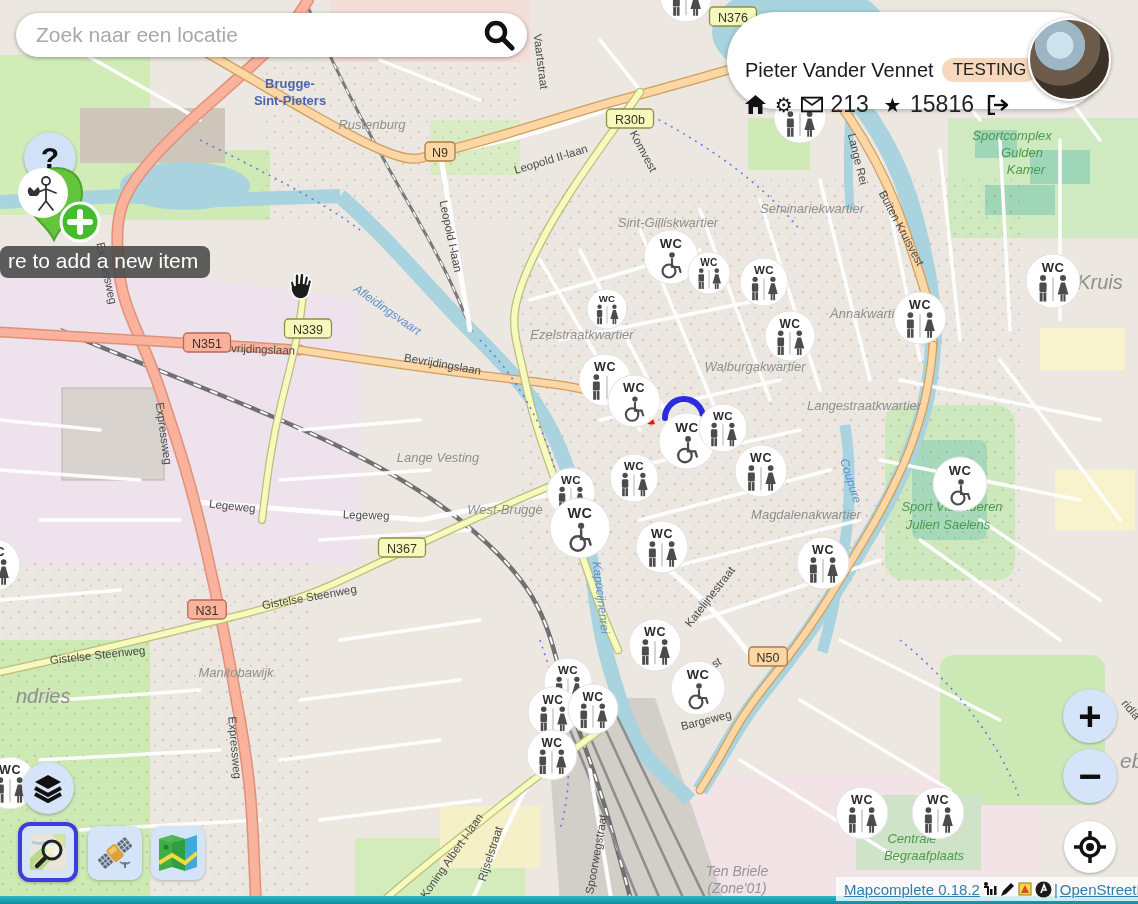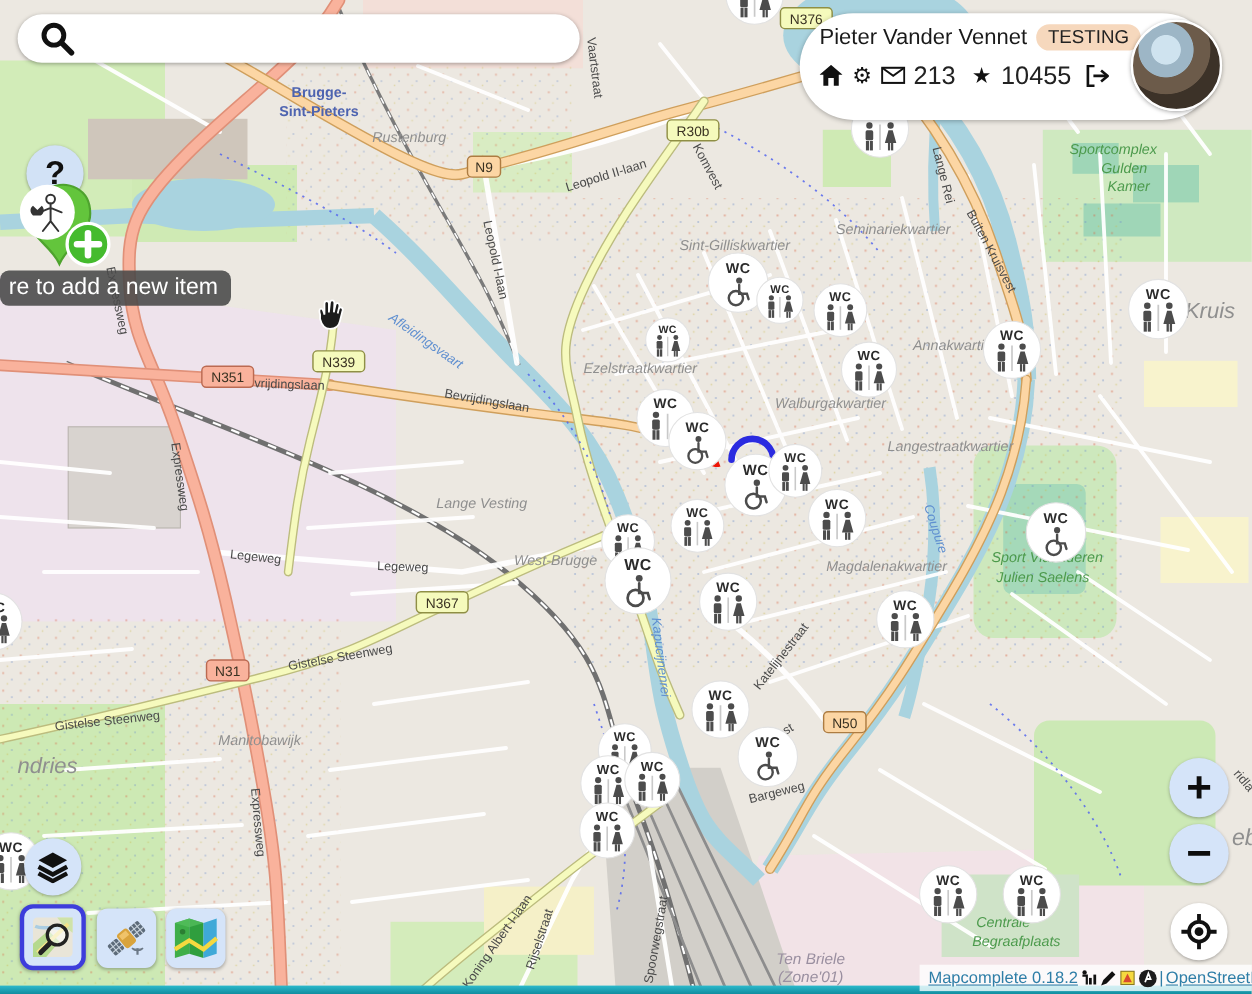--- a/index.html
+++ b/index.html
@@ -11,21 +11,21 @@
   
   #searchbar{left:16px;top:13px;width:511px;height:44px;background:#fff;border-radius:23px;
      box-shadow:0 1px 4px rgba(0,0,0,.35);display:flex;align-items:center;padding:0 10px 0 18px;box-sizing:border-box;}
   #searchbar input{flex:1;border:none;outline:none;font-size:21px;color:#444;background:transparent;
      font-family:"Liberation Sans",sans-serif;}
   #searchbar input::placeholder{color:#a8a8a8;}
 
   
   #userpanel{left:727px;top:12px;width:378px;height:97px;background:#fff;border-radius:50px;
      box-shadow:0 1px 5px rgba(0,0,0,.3);padding:10px 96px 10px 18px;box-sizing:border-box;}
-  #userpanel .row1{display:flex;align-items:center;gap:8px;font-size:20px;color:#1a1a1a;white-space:nowrap;}
+  #userpanel .row1{display:flex;align-items:center;gap:8px;font-size:20px;color:#1a1a1a;white-space:nowrap;margin-top:36px;}
   .testing-badge{background:#f6d8bd;border-radius:14px;padding:2px 11px;font-size:17px;color:#222;}
   #userpanel .row2{display:flex;align-items:center;gap:7px;margin-top:9px;font-size:19px;color:#111;}
   #userpanel .row2 .num{font-size:23px;color:#222;margin-right:6px;}
   .mini-ic{width:22px;height:22px;display:inline-flex;align-items:center;justify-content:center;font-size:20px;color:#111;}
   #avatar{position:absolute;left:1028px;top:18px;width:83px;height:83px;border-radius:50%;
      background:radial-gradient(circle at 38% 32%,#cfe3ef 0 18%,#9db6c6 19% 34%,#6c5b4a 35% 55%,#3c3228 56% 100%);
      box-shadow:0 1px 4px rgba(0,0,0,.35);border:2px solid #fff;box-sizing:border-box;}
 
   
   #help-btn{left:24px;top:132px;width:52px;height:52px;border-radius:50%;background:#d2e2f6;
@@ -635,20 +635,21 @@
         </g>
       </g>
     </g>
 
   <g transform="translate(283,272)">
     <path d="M8,14 C6,8 10,7 11,11 L12,14 L12,4 C12,1 16,1 16,4 L16,12 L17,3 C17.5,0 21,0.5 21,3.5 L20.5,12 L22,5 C23,2.5 26,3.5 25.5,6.5 L24,13 L25,9 C26,6.5 29,7.5 28.5,10 L26,20 C25,25 22,27 17,27 C12,27 9.5,24 8,18 Z" fill="#1c1c1c" stroke="#ffffff" stroke-width="1.6"></path>
   </g>
 </svg>
 
 <div class="ui" id="searchbar">
+  <input type="text" placeholder="Zoek naar een locatie" style="">
   <svg width="36" height="36" viewBox="0 0 36 36">
     <circle cx="15" cy="15" r="9" fill="none" stroke="#111" stroke-width="4.5"></circle>
     <line x1="22" y1="22" x2="31" y2="31" stroke="#111" stroke-width="5" stroke-linecap="round"></line>
   </svg>
 </div>
 
 <div class="ui" id="userpanel">
   <div class="row1">
     <span>Pieter Vander Vennet</span>
     <span class="testing-badge">TESTING</span>
@@ -661,21 +662,21 @@
     </span>
     <span class="mini-ic">⚙</span>
     <span class="mini-ic">
       <svg width="24" height="17" viewBox="0 0 24 17">
           <rect x="1" y="1" width="22" height="15" fill="none" stroke="#111" stroke-width="2"></rect>
           <path d="M1,1 L12,9 L23,1" fill="none" stroke="#111" stroke-width="2"></path>
         </svg>
     </span>
     <span class="num">213</span>
     <span class="mini-ic">★</span>
-    <span class="num">10455</span>
+    <span class="num">15816</span>
     <span class="mini-ic">
       <svg width="22" height="20" viewBox="0 0 22 20">
           <path d="M8,1 L2,1 L2,19 L8,19" fill="none" stroke="#111" stroke-width="2.4"></path>
           <line x1="7" y1="10" x2="19" y2="10" stroke="#111" stroke-width="2.4"></line>
           <path d="M14,5 L20,10 L14,15" fill="none" stroke="#111" stroke-width="2.4" stroke-linejoin="round"></path>
         </svg>
     </span>
   </div>
 </div>
 <div class="ui" id="avatar"></div>

